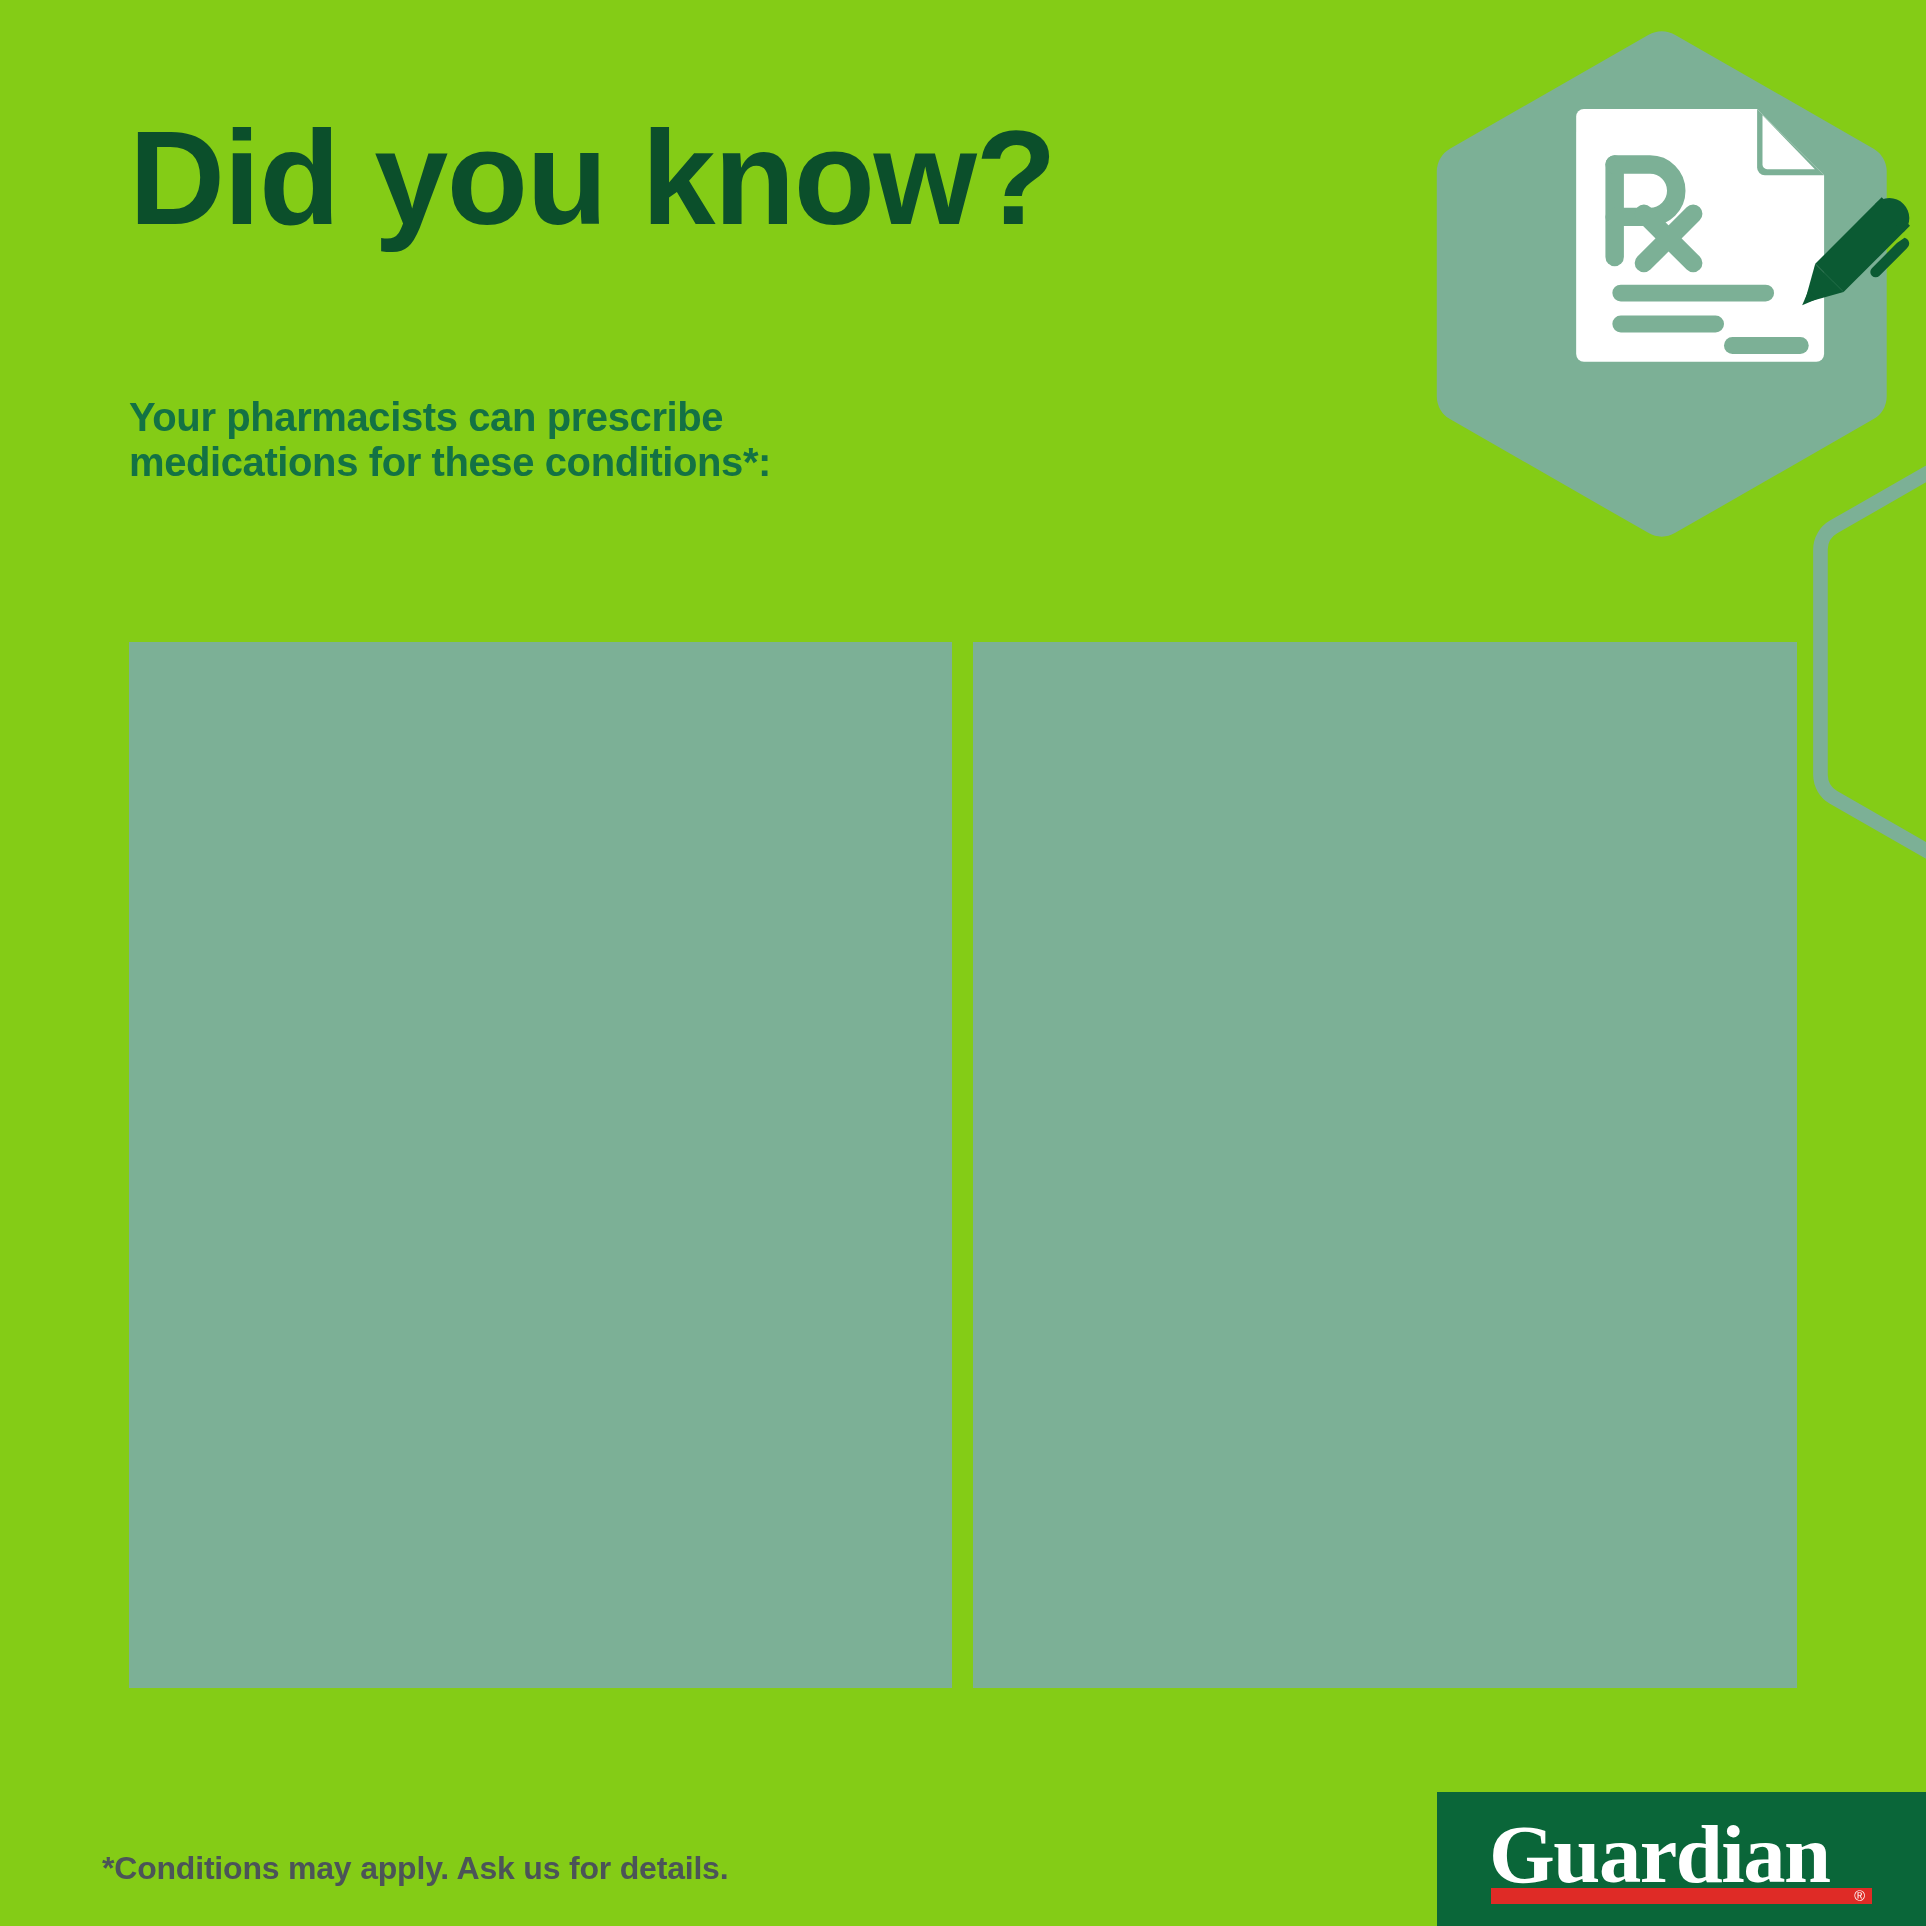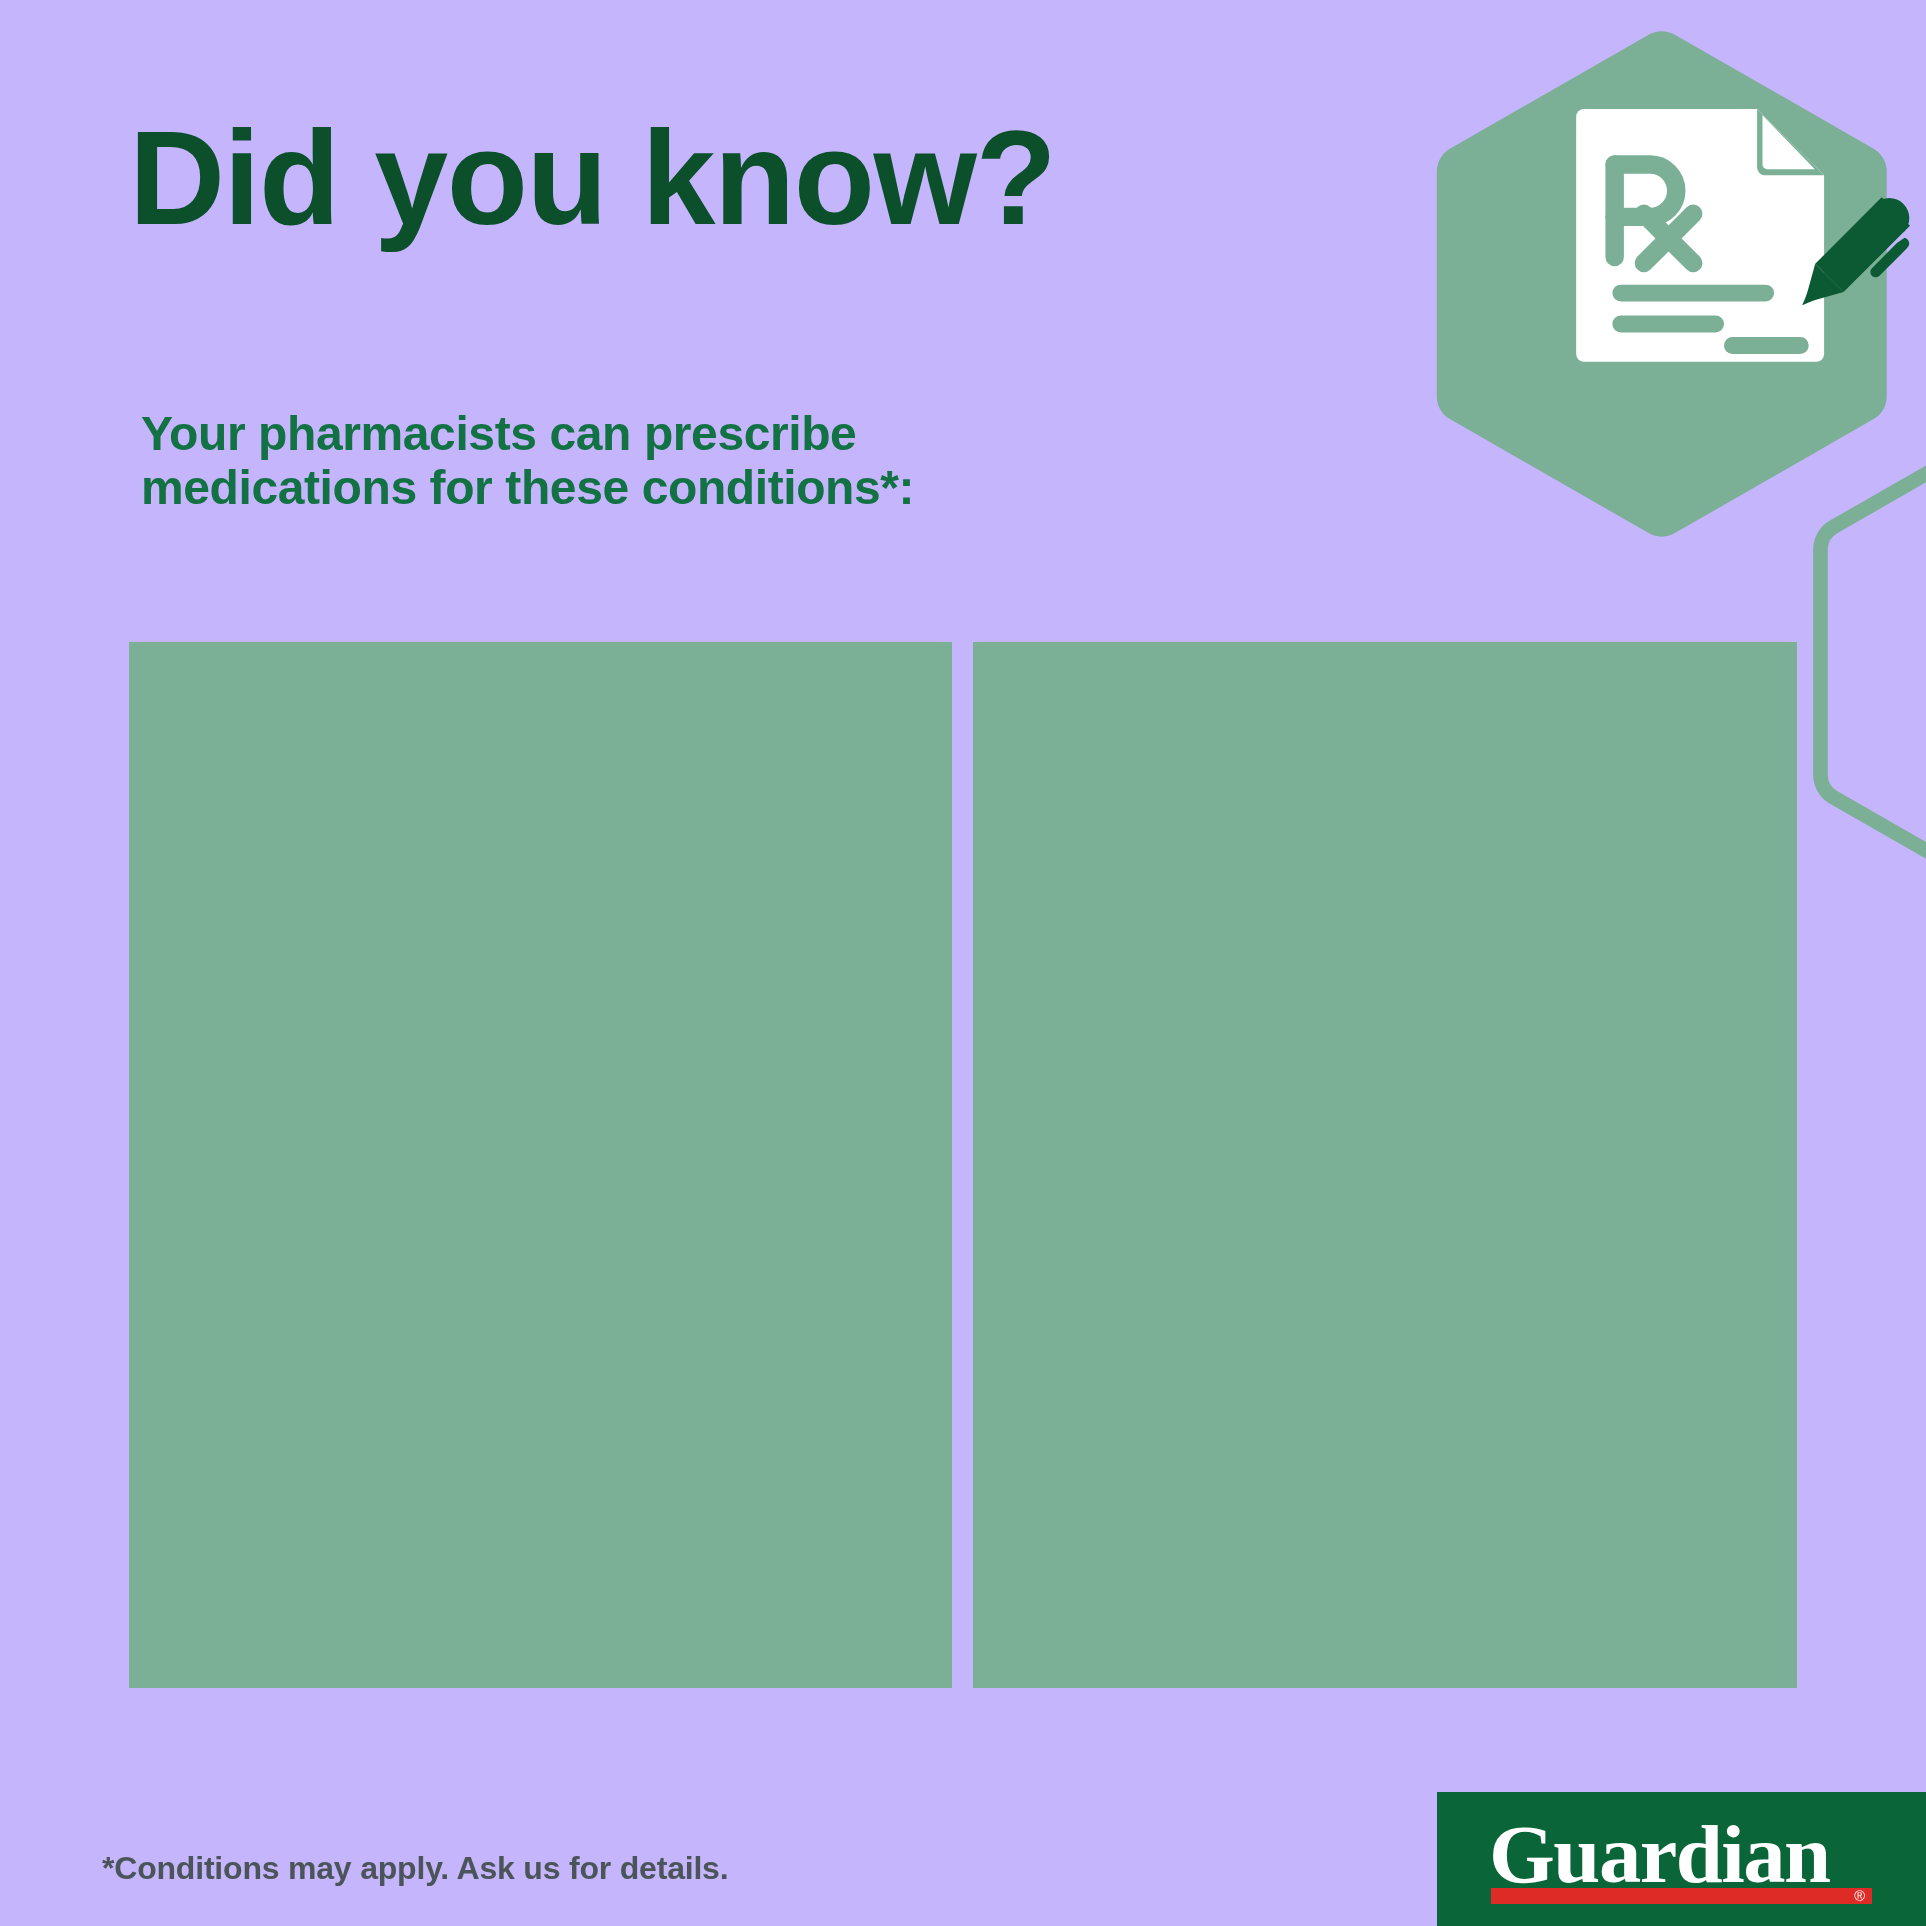--- a/index.html
+++ b/index.html
@@ -5,21 +5,21 @@
   html, body {
     margin: 0;
     padding: 0;
     background: #ffffff;
   }
   #poster {
     position: relative;
     width: 1926px;
     height: 1926px;
     overflow: hidden;
-    background: #c4b5fd;
+    background: #84cc16;
     font-family: "Liberation Sans", sans-serif;
     -webkit-font-smoothing: antialiased;
   }
 
   
   .deco-layer {
     position: absolute;
     inset: 0;
     width: 1926px;
     height: 1926px;
@@ -38,26 +38,26 @@
     letter-spacing: -1.5px;
     color: #0b4f2b;
     margin: 0;
   }
 
   .subhead {
     position: absolute;
     left: 129px;
     top: 395px;
     width: 1125px;
-    font-size: 48px;
+    font-size: 40px;
     line-height: 1.12;
     font-weight: 700;
     letter-spacing: -0.4px;
     color: #137244;
-    margin: 12px;
+    margin: 0;
     white-space: pre-line;
   }
 
   
   .panel {
     position: absolute;
     background: #7cb096;
   }
   .panel-left {
     left: 129px;

